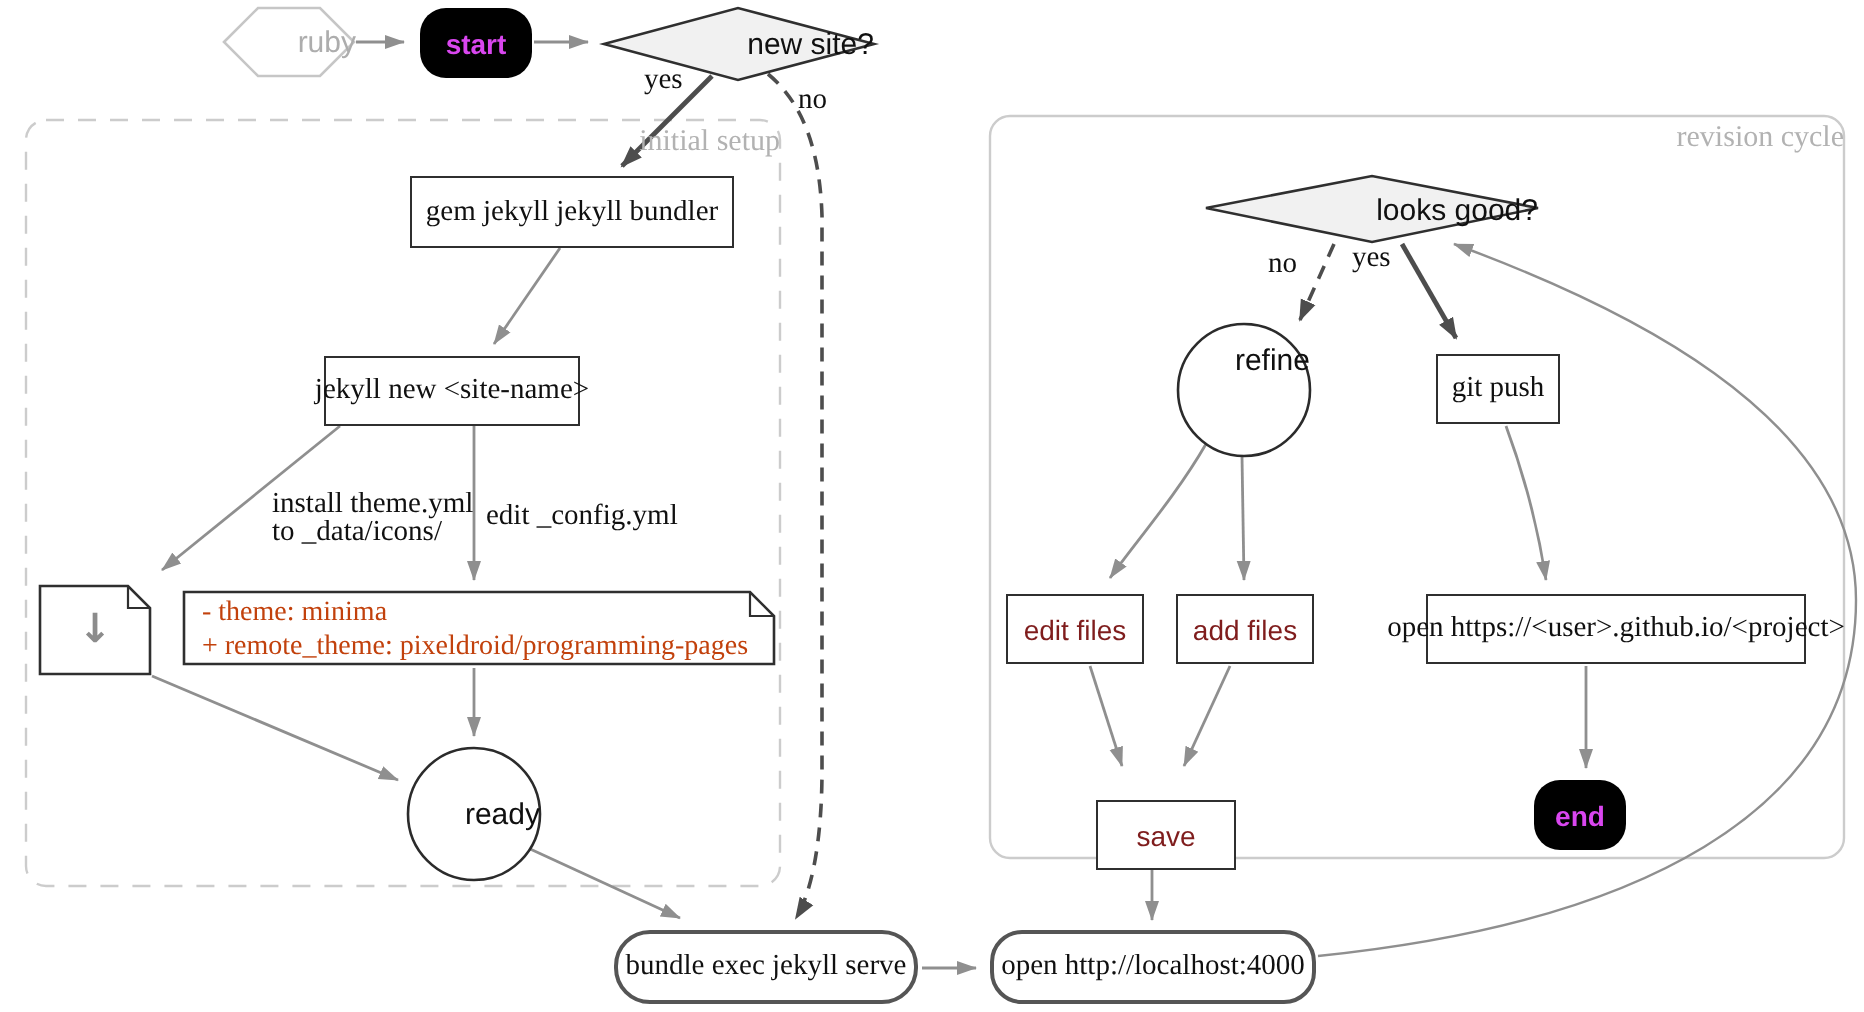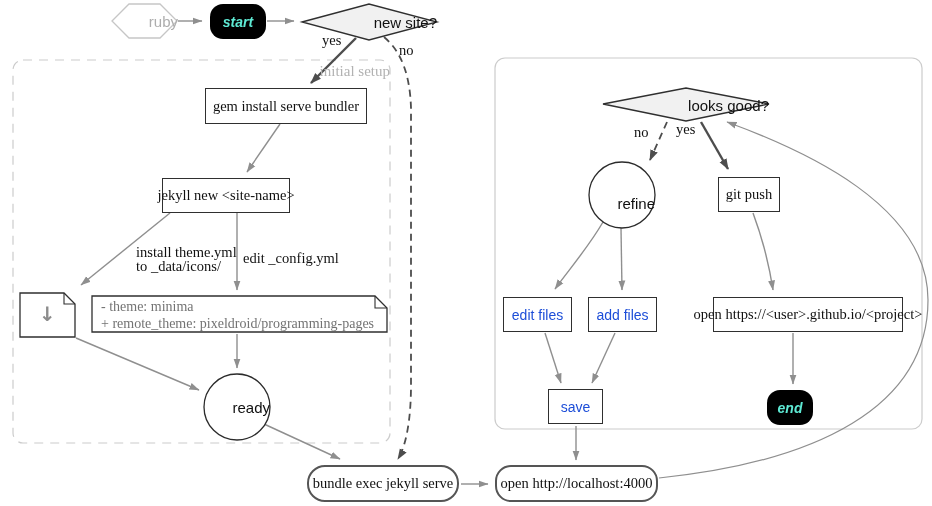--- a/index.html
+++ b/index.html
@@ -3,33 +3,33 @@
 <meta charset="utf-8">
 <style>
   html,body{margin:0;padding:0;background:#fff;}
   .stage{position:relative;width:932px;height:506px;background:#fff;overflow:hidden;
          font-family:"Liberation Serif",serif;}
   svg.layer{position:absolute;left:0;top:0;}
   .rect{position:absolute;display:flex;align-items:center;justify-content:center;
         background:#fff;border:1px solid #2f2f2f;white-space:nowrap;box-sizing:border-box;}
   .rect.heavy{border:2px solid #555;}
   .serif{font-family:"Liberation Serif",serif;font-size:14.5px;color:#101010;}
-  .sans{font-family:"Liberation Sans",sans-serif;font-size:14px;color:#1d4ed8;}
+  .sans{font-family:"Liberation Sans",sans-serif;font-size:14px;color:#7f1d1d;}
   .pill{position:absolute;display:flex;align-items:center;justify-content:center;
-        background:#000;color:#5eead4;border-radius:13px;font-family:"Liberation Sans",sans-serif;
-        font-weight:bold;font-size:14px;box-sizing:border-box;font-style:italic;}
+        background:#000;color:#d946ef;border-radius:13px;font-family:"Liberation Sans",sans-serif;
+        font-weight:bold;font-size:14px;box-sizing:border-box;}
   .shape-label{position:absolute;text-align:right;font-family:"Liberation Sans",sans-serif;
                font-size:15px;color:#101010;white-space:nowrap;}
   .muted{color:#adadad;}
   .cluster-label{position:absolute;text-align:right;font-family:"Liberation Serif",serif;
                  font-size:15px;color:#b2b2b2;white-space:nowrap;}
   .edge-label{position:absolute;font-family:"Liberation Serif",serif;font-size:14.5px;
               color:#101010;white-space:nowrap;line-height:13.5px;}
   .note-text{position:absolute;font-family:"Liberation Serif",serif;font-size:14px;
-             color:#737373;line-height:16.5px;white-space:nowrap;}
+             color:#c2410c;line-height:16.5px;white-space:nowrap;}
   .note-icon{position:absolute;text-align:center;font-family:"DejaVu Sans",sans-serif;
              font-weight:bold;font-size:20px;color:#8c8c8c;}
 </style>
 </head>
 <body>
 
 <div class="stage">
 
   <svg class="layer" width="932" height="506" viewBox="0 0 932 506">
     <defs>
@@ -71,53 +71,54 @@
     <polygon points="603,104 686,88 769,104 686,121" fill="#f1f1f1" stroke="#2f2f2f" stroke-width="1.3"></polygon>
     <circle cx="237" cy="407" r="33" fill="#ffffff" stroke="#2b2b2b" stroke-width="1.3"></circle>
     <circle cx="622" cy="195" r="33" fill="#ffffff" stroke="#2b2b2b" stroke-width="1.3"></circle>
     <path d="M20,293 L64,293 L75,304 L75,337 L20,337 Z" fill="#ffffff" stroke="#2f2f2f" stroke-width="1.3"></path>
     <path d="M64,293 L64,304 L75,304" fill="none" stroke="#2f2f2f" stroke-width="1.1"></path>
     <path d="M92,296 L375,296 L387,308 L387,332 L92,332 Z" fill="#ffffff" stroke="#2f2f2f" stroke-width="1.3"></path>
     <path d="M375,296 L375,308 L387,308" fill="none" stroke="#2f2f2f" stroke-width="1.1"></path>
   </svg>
 
   <div class="cluster-label" style="left:13px;top:63px;width:377px;">initial setup</div>
+  <div class="cluster-label" style="left:495px;top:61px;width:427px;">revision cycle</div>
 
   <div class="shape-label muted" style="left:112px;top:13px;width:66px;">ruby</div>
   <div class="shape-label" style="left:302px;top:14px;width:135px;">new site?</div>
   <div class="shape-label" style="left:603px;top:97px;width:166px;">looks good?</div>
   <div class="shape-label" style="left:204px;top:399px;width:66px;">ready</div>
-  <div class="shape-label" style="left:589px;top:195px;width:66px;">refine</div>
+  <div class="shape-label" style="left:589px;top:172px;width:66px;">refine</div>
 
   <div class="pill" style="left:210px;top:4px;width:56px;height:35px;">
     <span>start</span>
   </div>
   <div class="pill" style="left:767px;top:390px;width:46px;height:35px;">
     <span>end</span>
   </div>
 
   <div class="rect serif" style="left:205px;top:88px;width:162px;height:36px;">
-    <span>gem install serve bundler</span>
+    <span>gem jekyll jekyll bundler</span>
   </div>
   <div class="rect serif" style="left:162px;top:178px;width:128px;height:35px;text-align:center;">
     <span>jekyll new &lt;site-name&gt;</span>
   </div>
   <div class="rect serif" style="left:718px;top:177px;width:62px;height:35px;">
     <span>git push</span>
   </div>
   <div class="rect sans" style="left:503px;top:297px;width:69px;height:35px;">
     <span>edit files</span>
   </div>
   <div class="rect sans" style="left:588px;top:297px;width:69px;height:35px;">
     <span>add files</span>
   </div>
   <div class="rect serif" style="left:713px;top:297px;width:190px;height:35px;">
     <span>open https://&lt;user&gt;.github.io/&lt;project&gt;</span>
   </div>
-  <div class="rect sans" style="left:548px;top:389px;width:55px;height:35px;">
+  <div class="rect sans" style="left:548px;top:400px;width:70px;height:35px;">
     <span>save</span>
   </div>
   <div class="rect serif heavy" style="left:307px;top:465px;width:152px;height:37px;border-radius:18px;">
     <span>bundle exec jekyll serve</span>
   </div>
   <div class="rect serif heavy" style="left:495px;top:465px;width:163px;height:37px;border-radius:16px;">
     <span>open http://localhost:4000</span>
   </div>
 
   <div class="note-icon" style="left:20px;top:302px;width:55px;">↓</div>

